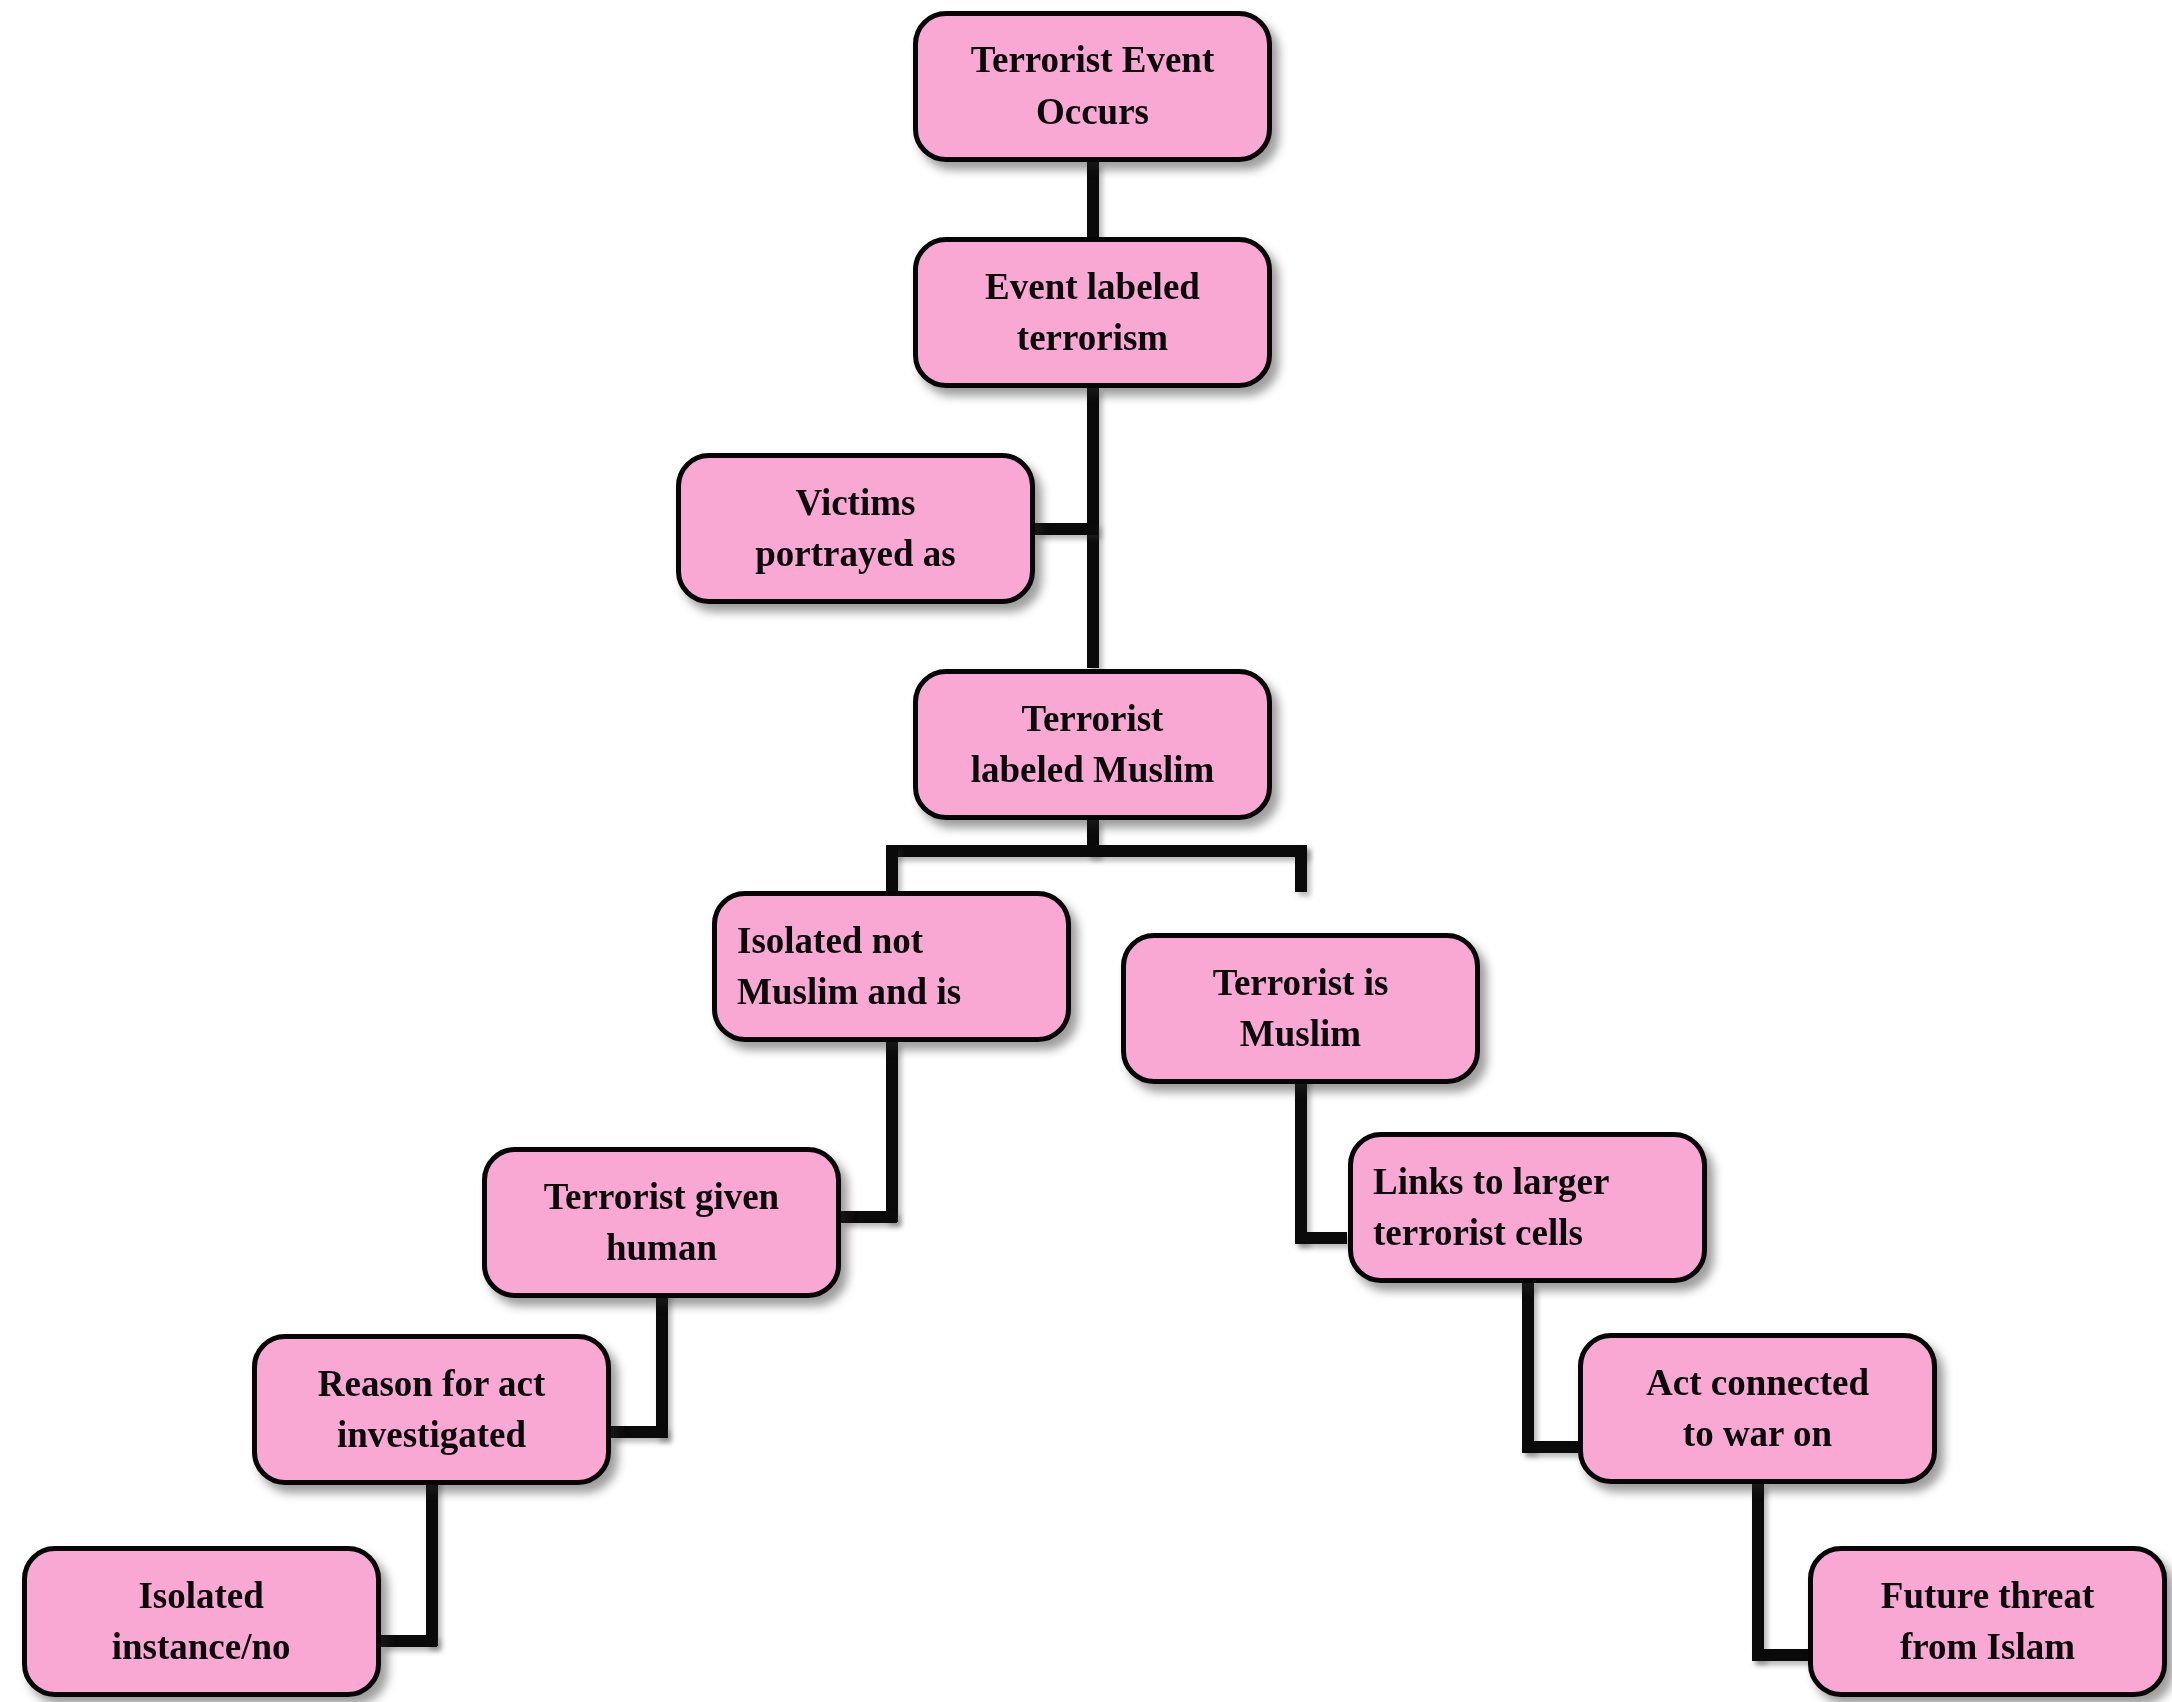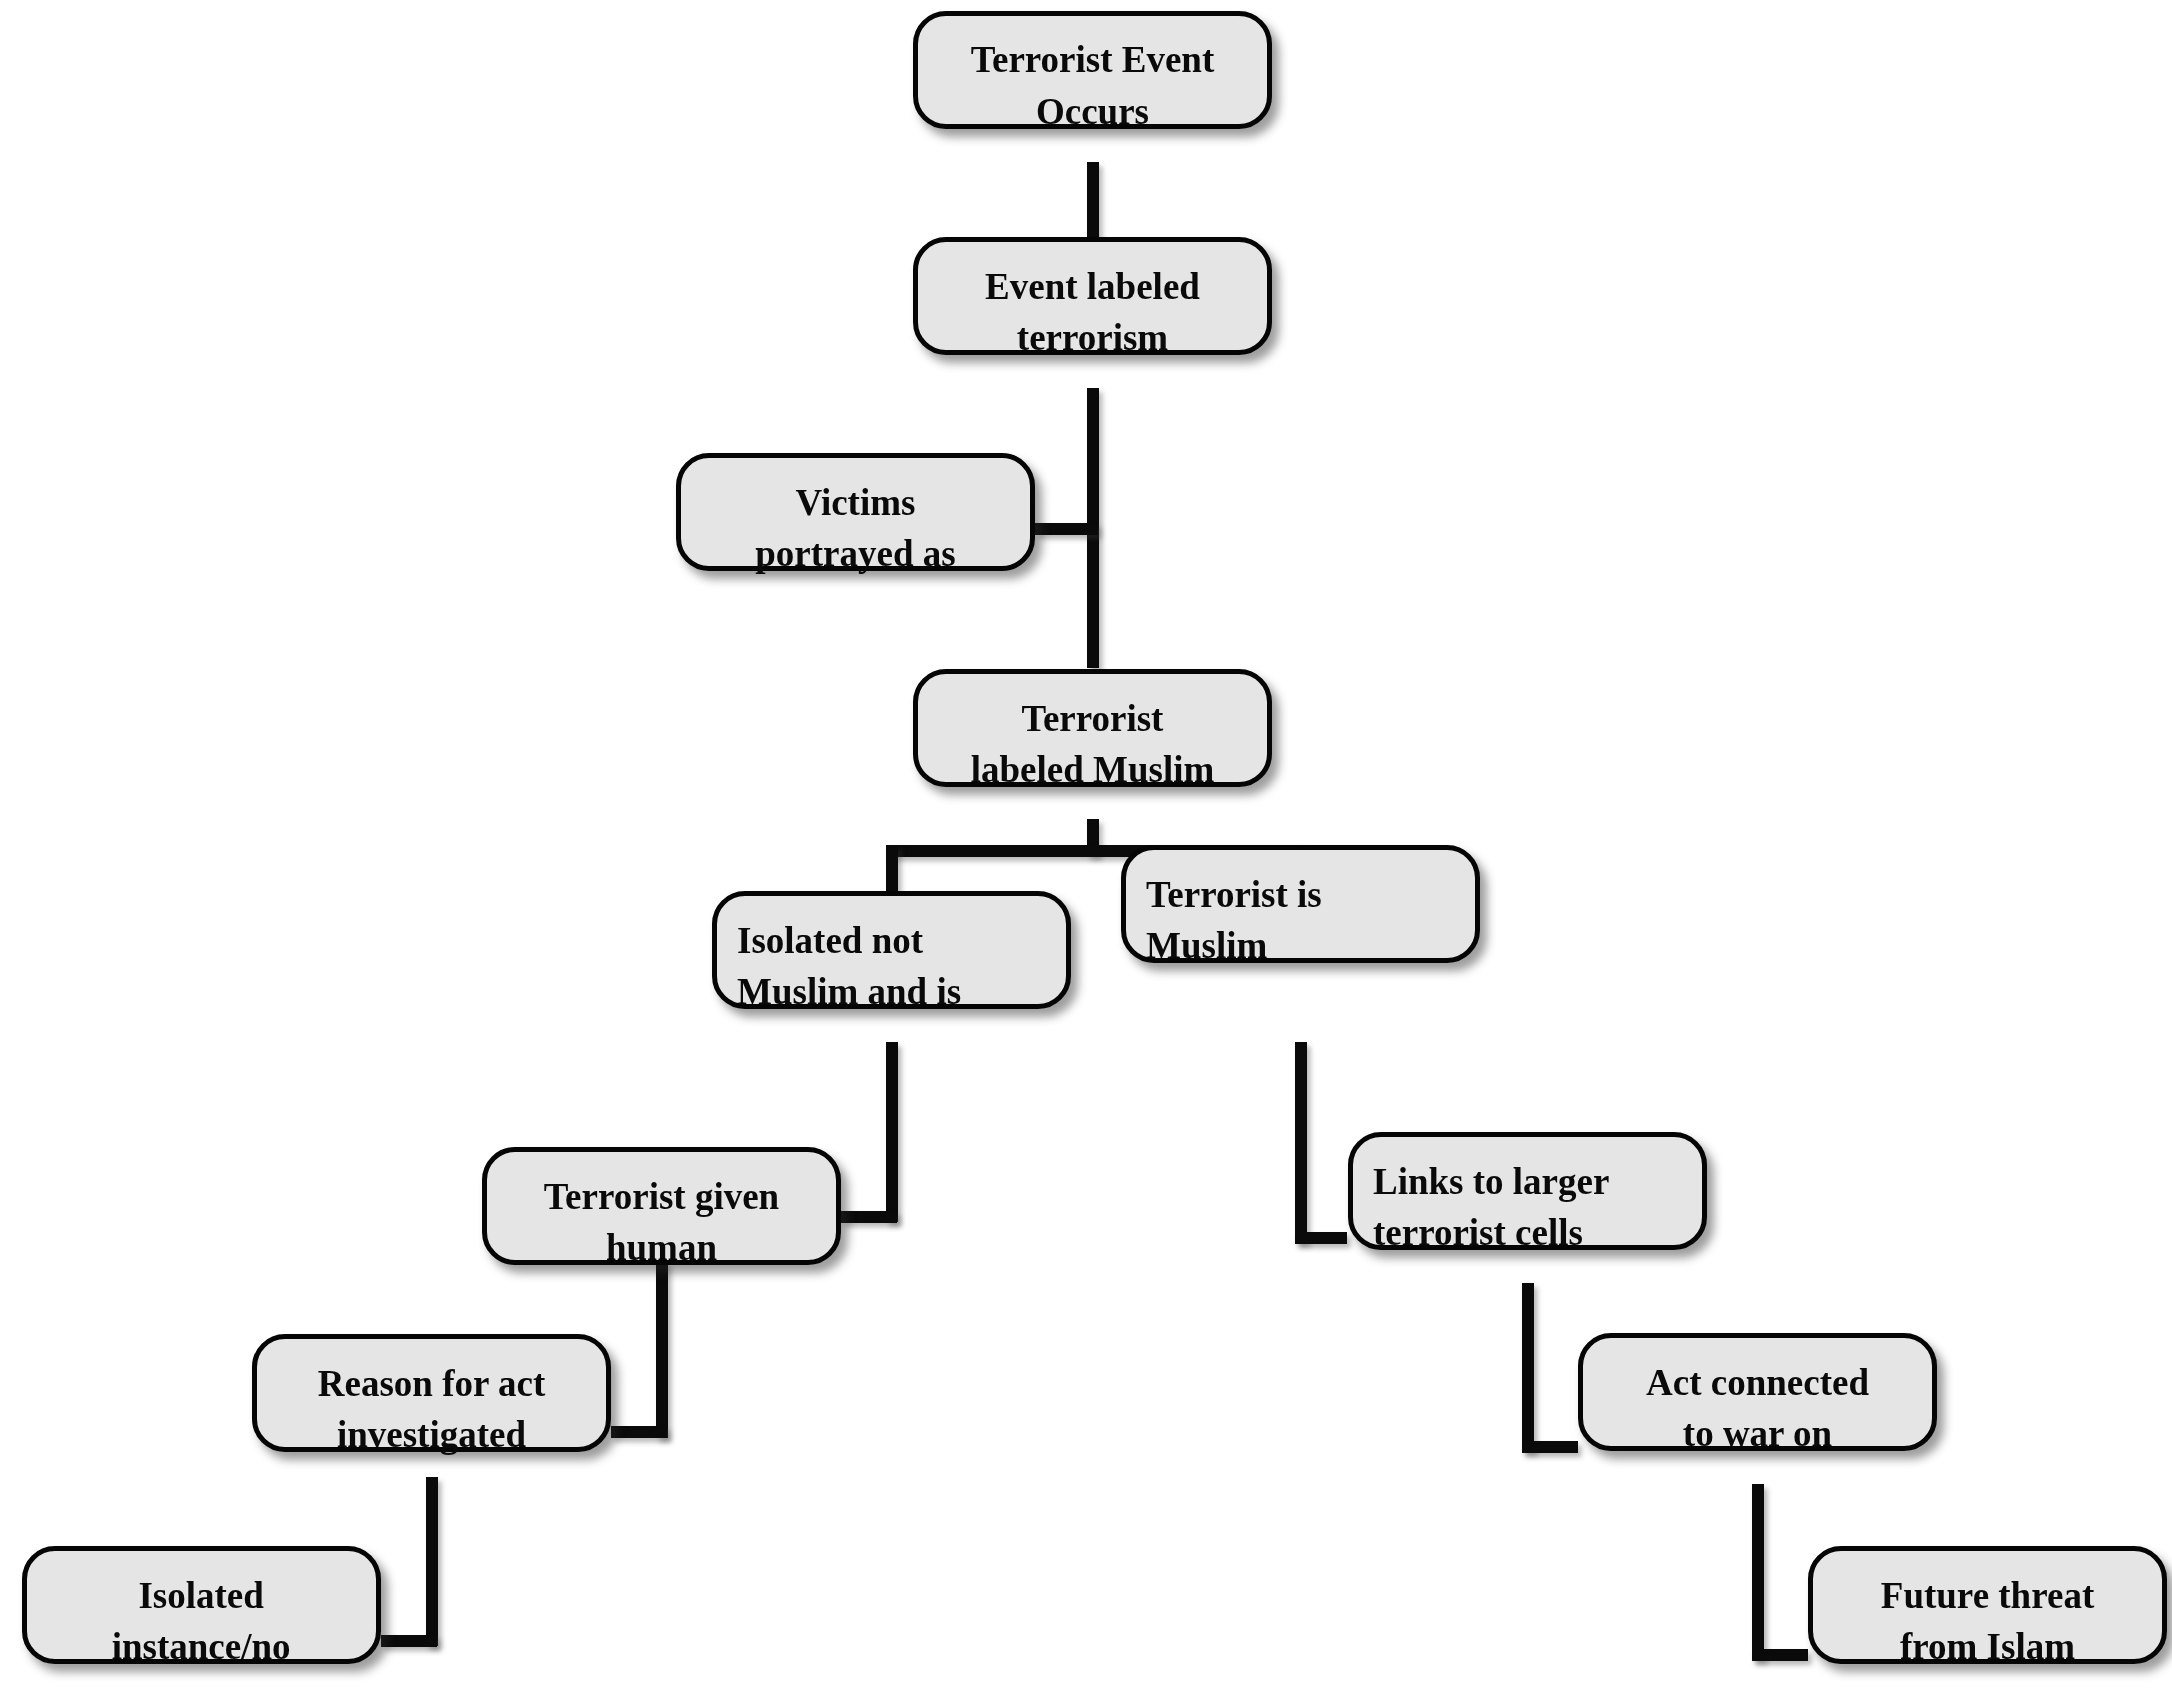--- a/index.html
+++ b/index.html
@@ -7,23 +7,23 @@
     position: relative;
     width: 2172px;
     height: 1702px;
     background: #ffffff;
     overflow: hidden;
     font-family: "Liberation Serif", "DejaVu Serif", serif;
   }
   .node {
     position: absolute;
     width: 359px;
-    height: 118px;
+    height: 151px;
     box-sizing: border-box;
-    background: #e5e5e5;
+    background: #f9a8d4;
     border: 5px solid #050505;
     border-radius: 33px;
     box-shadow: 6.5px 8px 10px rgba(40,40,40,0.45);
     z-index: 2;
     padding: 18.7px 20px 0 20px;
     text-align: center;
   }
   .node.align-left { text-align: left; }
   .node .line {
     display: block;
@@ -83,21 +83,21 @@
   <div class="node" style="left:913px; top:669px;">
     <span class="line">Terrorist</span>
     <span class="line">labeled Muslim</span>
   </div>
 
   <div class="node align-left" style="left:712px; top:891px;">
     <span class="line">Isolated not</span>
     <span class="line">Muslim and is</span>
   </div>
 
-  <div class="node align-left" style="left:1121px; top:845px;">
+  <div class="node align-left" style="left:1121px; top:933px;text-align:center;">
     <span class="line">Terrorist is</span>
     <span class="line">Muslim</span>
   </div>
 
   <div class="node" style="left:482px; top:1111px;margin-top:36px;">
     <span class="line">Terrorist given</span>
     <span class="line">human</span>
   </div>
 
   <div class="node" style="left:252px; top:1326px;margin-top:8px;">

